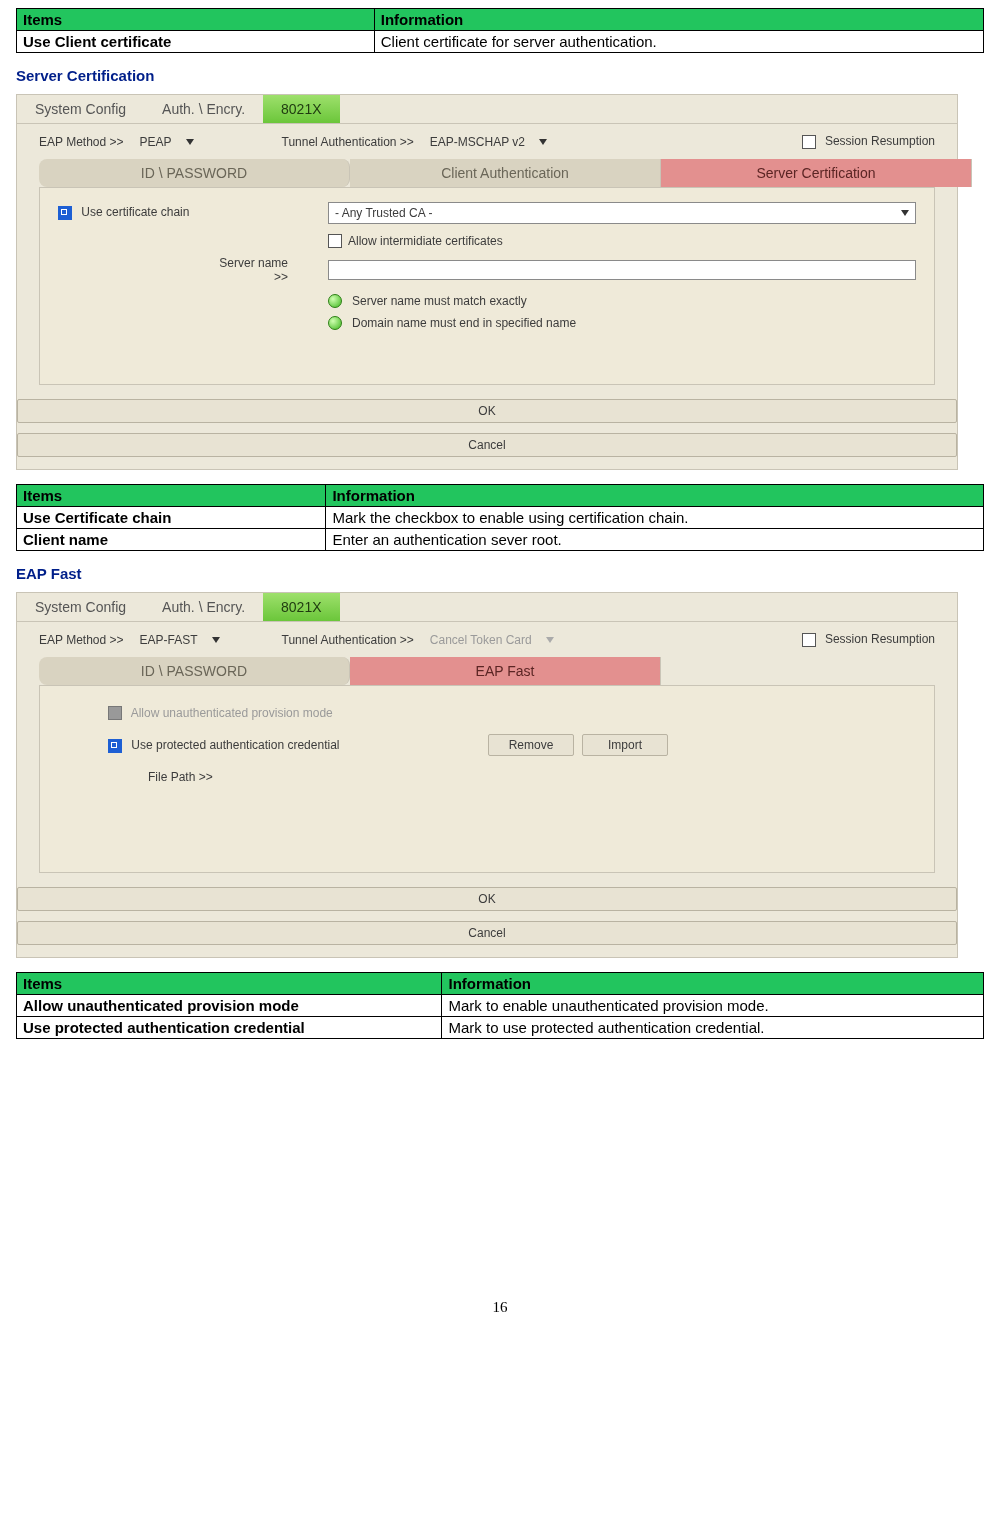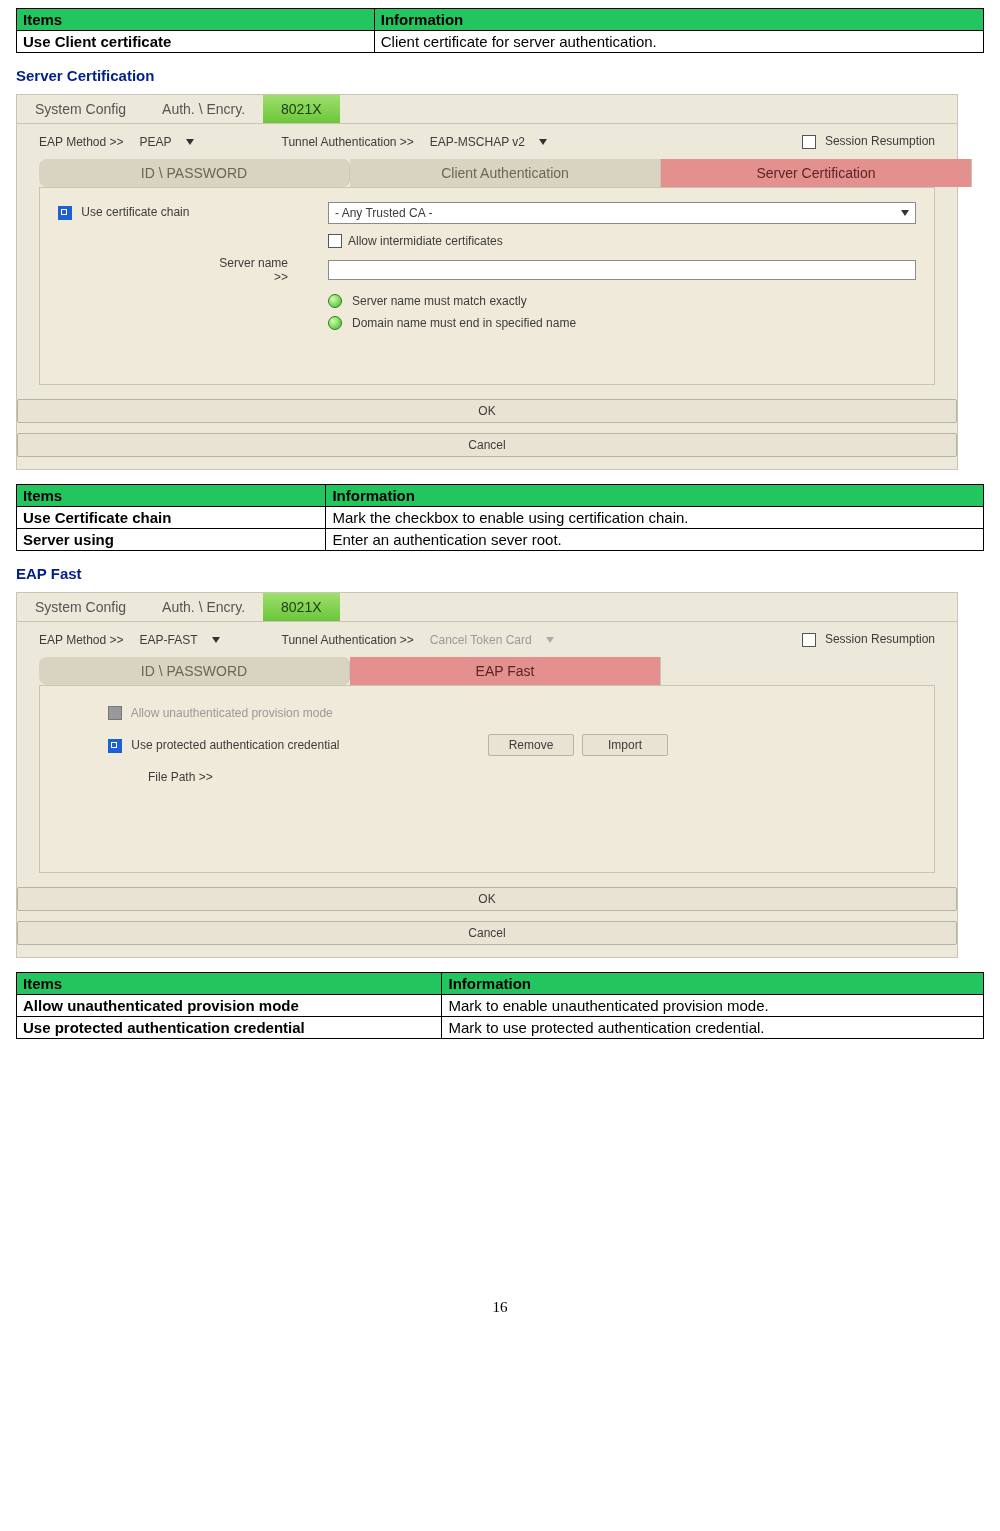--- a/index.html
+++ b/index.html
@@ -292,21 +292,21 @@
   <tbody>
       <tr>
     <th style="width:32%">Items</th>
     <th>Information</th>
   </tr>
   <tr>
     <td class="item">Use Certificate chain</td>
     <td>Mark the checkbox to enable using certification chain.</td>
   </tr>
   <tr>
-    <td class="item">Server using</td>
+    <td class="item">Client name</td>
     <td>Enter an authentication sever root.</td>
   </tr>
 </tbody>
   </table>
 
 <h2 class="section">EAP Fast</h2>
 
 <div class="panel">
   <div class="top-tabs">
     <div class="top-tab">System Config</div>

